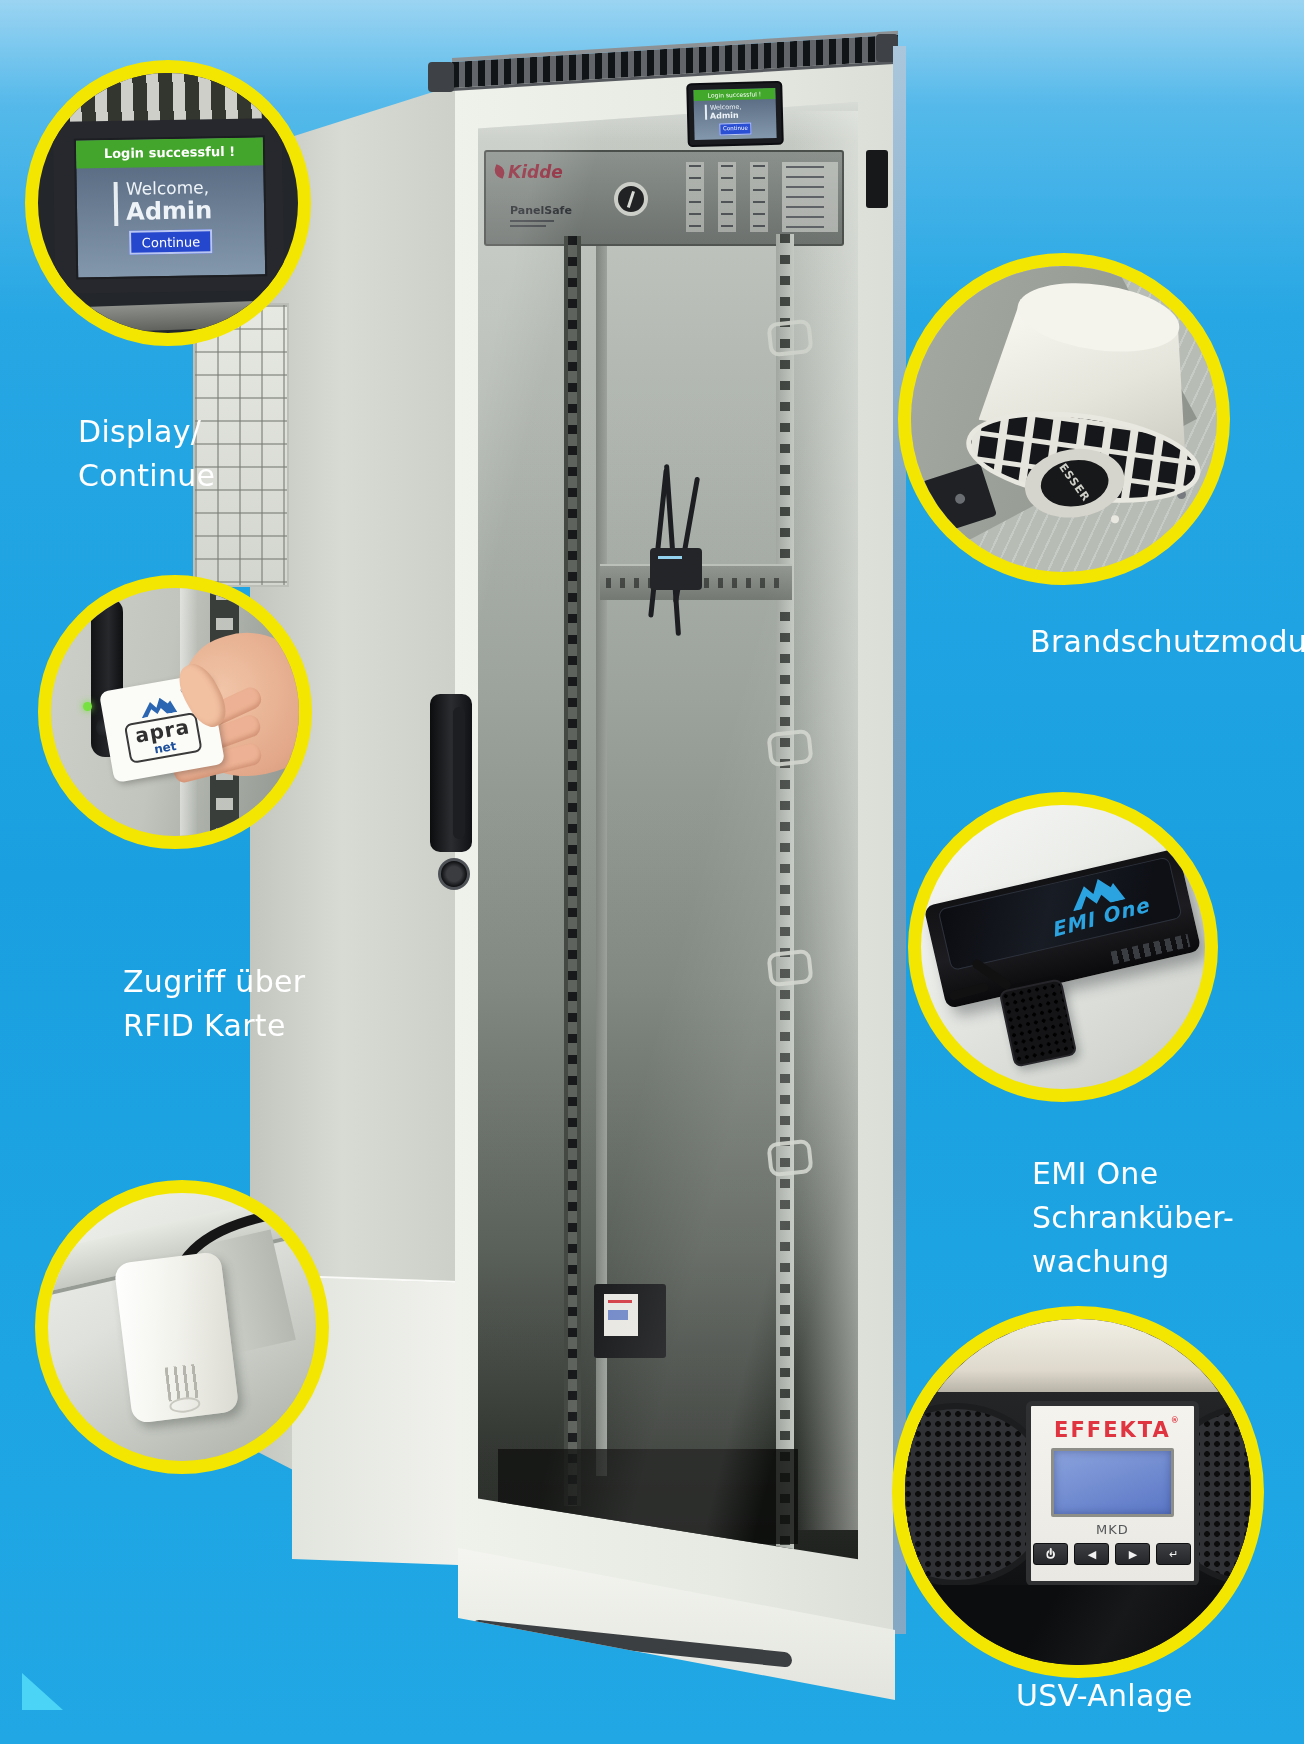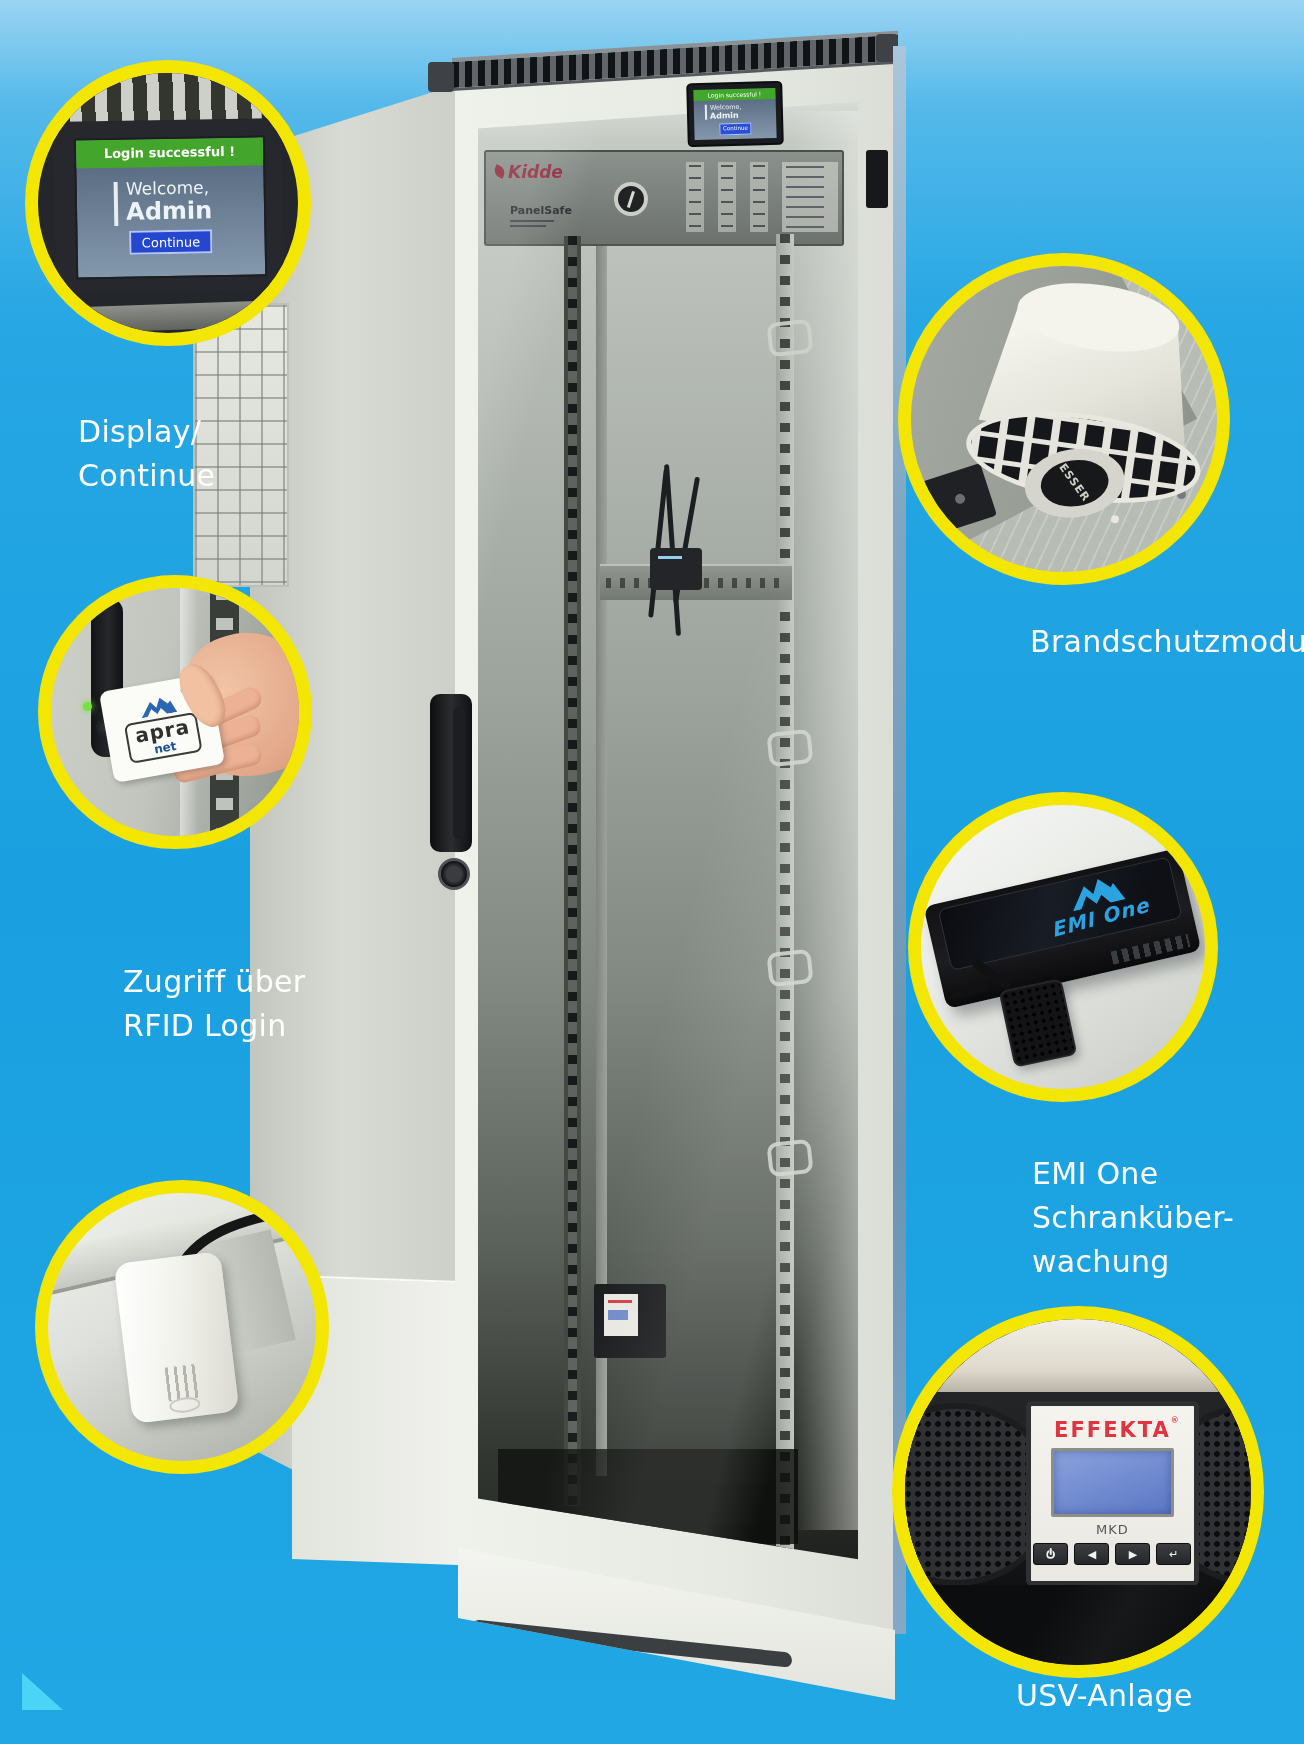--- a/index.html
+++ b/index.html
@@ -455,21 +455,21 @@
     </div>
     <div class="abs u-bottom"></div>
   </div>
 
   <div class="poster-label" style="left:78px;top:386px;margin-top:24px;">
     <div>Display/</div>
     <div>Continue</div>
   </div>
   <div class="poster-label" style="left:75px;top:960px;margin-left:48px;">
     <div>Zugriff über</div>
-    <div>RFID Login</div>
+    <div>RFID Karte</div>
   </div>
   <div class="poster-label" style="left:1030px;top:620px;">
     <div>Brandschutzmodul</div>
   </div>
   <div class="poster-label" style="left:1032px;top:1152px;">
     <div>EMI One</div>
     <div>Schranküber-</div>
     <div>wachung</div>
   </div>
   <div class="poster-label" style="left:1016px;top:1674px;">

